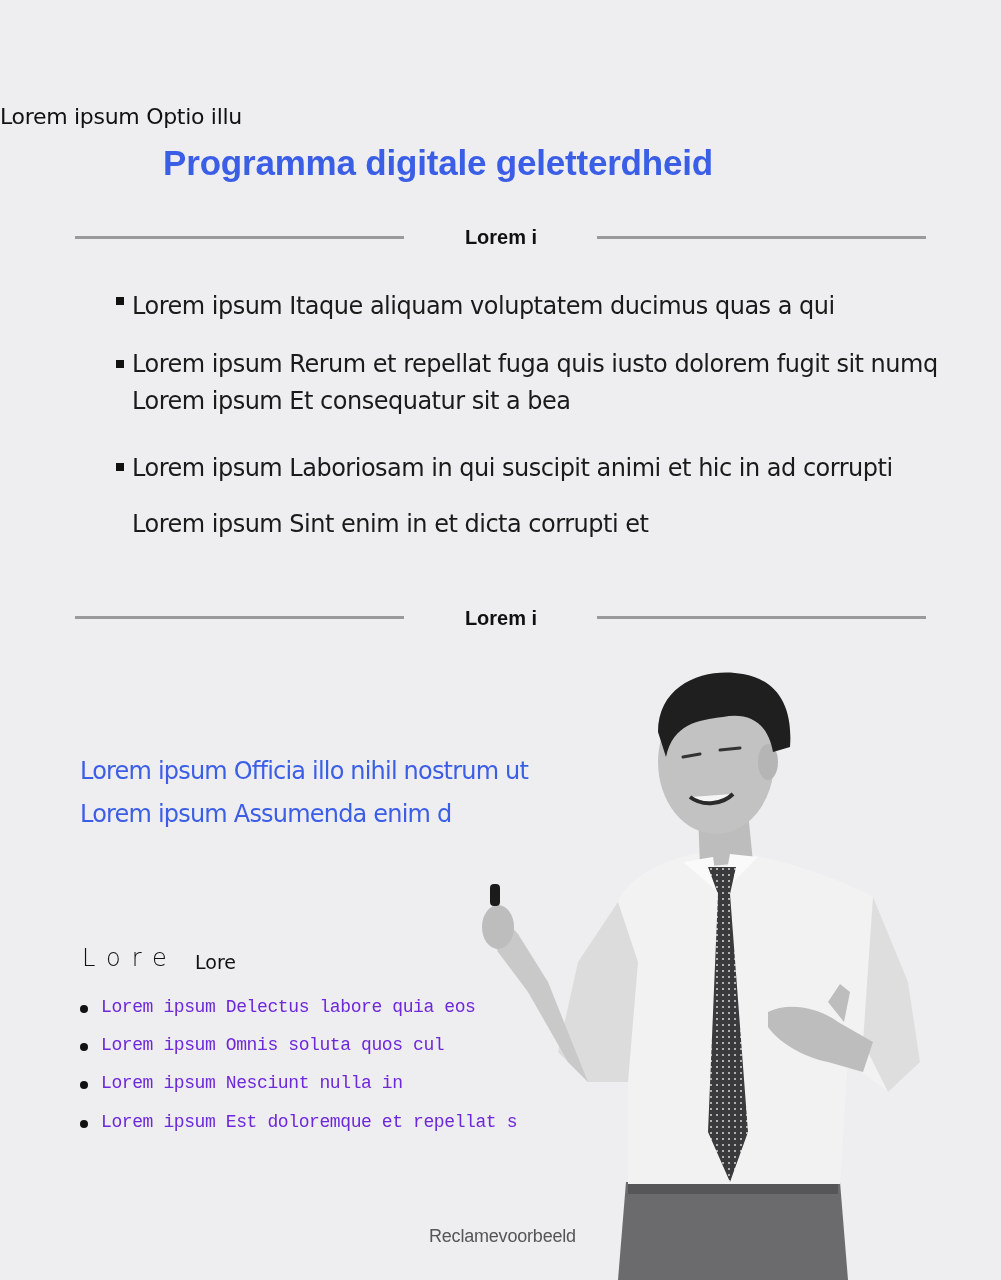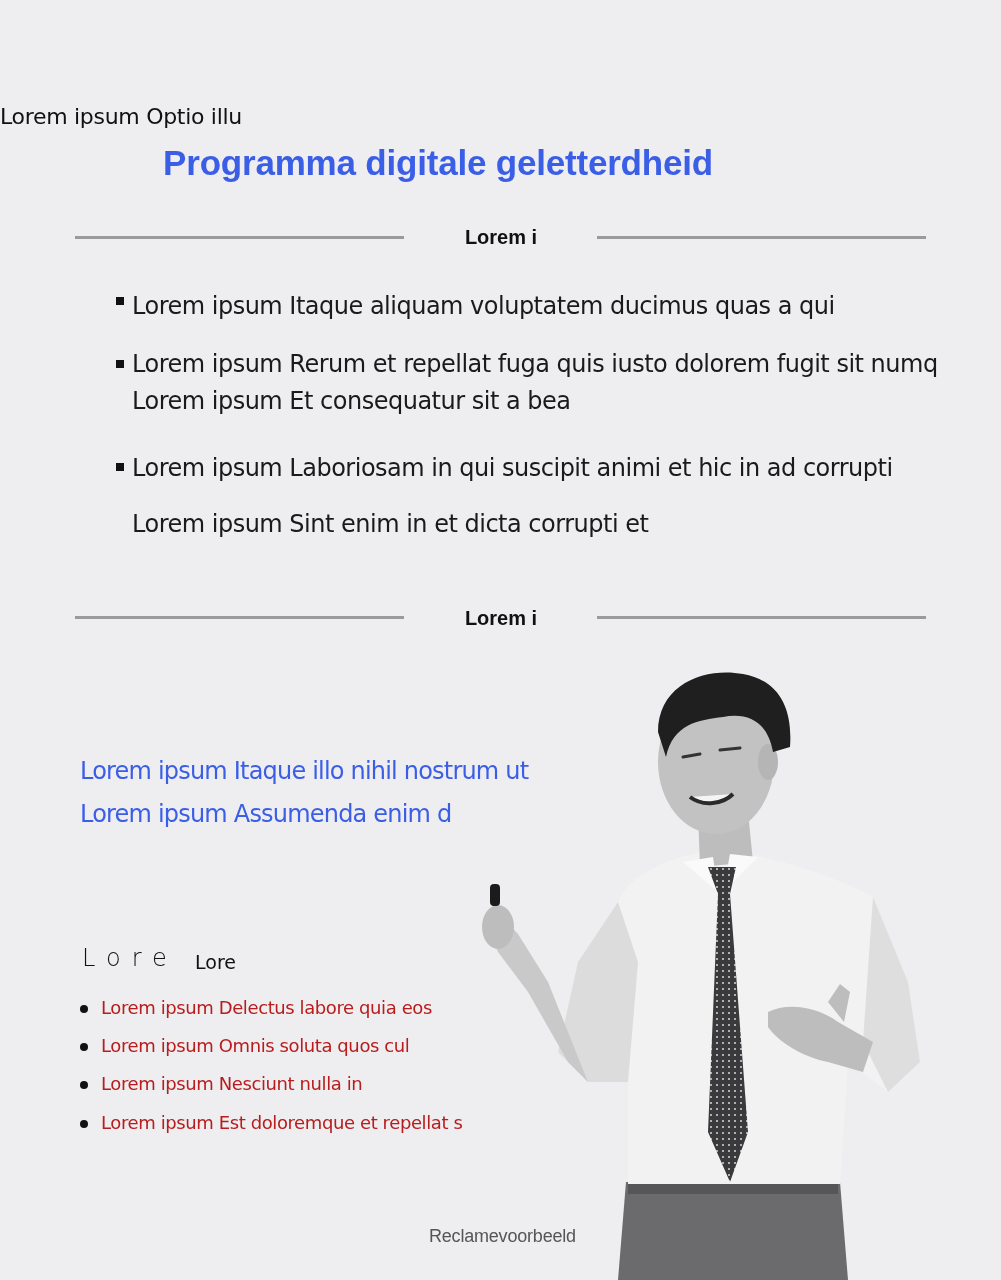--- a/index.html
+++ b/index.html
@@ -30,21 +30,21 @@
     }
     .list-line {
       font-size: 24px; color: #1a1a1a; letter-spacing: -0.5px; white-space: nowrap;
     }
     .blue-line {
       font-size: 24px; color: #3b5ee6; letter-spacing: -0.8px; white-space: nowrap;
     }
     .spaced-lore { font-size: 24px; letter-spacing: 11px; color: #111; font-weight: 300; }
     .small-lore { font-size: 19px; color: #111; }
     .dot-bullet { width: 8px; height: 8px; border-radius: 50%; background: #111; }
-    .small-item { font-size: 18px; color: #b91c1c; letter-spacing: -0.4px; white-space: nowrap; }
+    .small-item { font-size: 18px; color: #6d28d9; letter-spacing: -0.4px; white-space: nowrap; font-family: Liberation Mono, monospace; }
     .footer-note {
       font-family: "Liberation Sans", sans-serif;
       font-size: 18px; color: #555; letter-spacing: -0.2px;
     }
     .photo { left: 468px; top: 662px; width: 472px; height: 618px; }
   </style>
 </head>
 <body>
 
 <div class="abs subtitle">Lorem ipsum Optio illu</div>
@@ -106,21 +106,21 @@
     <ellipse cx="300" cy="100" rx="10" ry="18" fill="#b5b5b5"></ellipse>
 
     <path d="M190 70 C190 20 240 5 275 12 C310 18 325 45 322 85 L305 90 C300 60 280 50 255 55 C230 58 205 62 198 95 Z" fill="#1f1f1f"></path>
 
     <path d="M215 95 L232 92" stroke="#333" stroke-width="3" stroke-linecap="round"></path>
     <path d="M252 88 L272 86" stroke="#333" stroke-width="3" stroke-linecap="round"></path>
     <path d="M222 135 C235 145 255 142 265 132" stroke="#2a2a2a" stroke-width="4" fill="#f5f5f5"></path>
   </svg>
 </div>
 
-<div class="abs blue-line" style="left:80px; top:757px;">Lorem ipsum Itaque illo nihil nostrum ut</div>
+<div class="abs blue-line" style="left:80px; top:757px;">Lorem ipsum Officia illo nihil nostrum ut</div>
 <div class="abs blue-line" style="left:80px; top:800px;">Lorem ipsum Assumenda enim d</div>
 
 <div class="abs spaced-lore" style="left:82px; top:944px;">Lore</div>
 <div class="abs small-lore" style="left:195px; top:951px;">Lore</div>
 
 <div>
   <div class="abs dot-bullet" style="left:80px; top:1005px;"></div>
   <div class="abs small-item" style="left:101px; top:997px;">Lorem ipsum Delectus labore quia eos</div>
 
   <div class="abs dot-bullet" style="left:80px; top:1043px;"></div>

